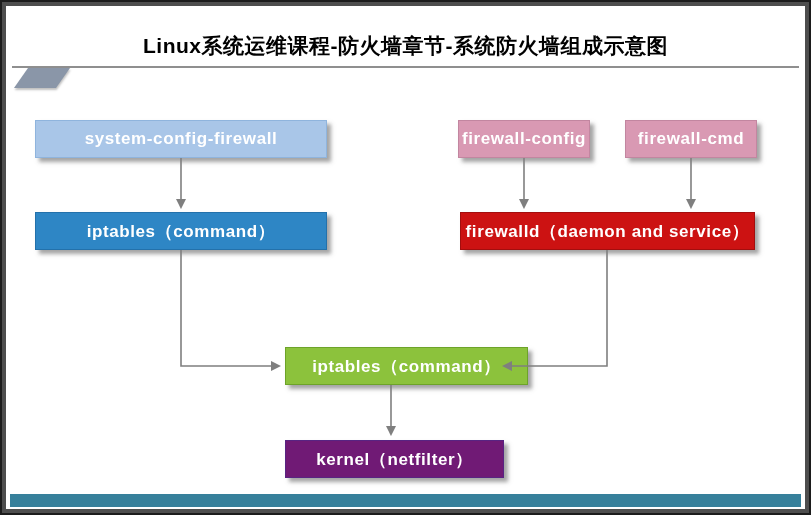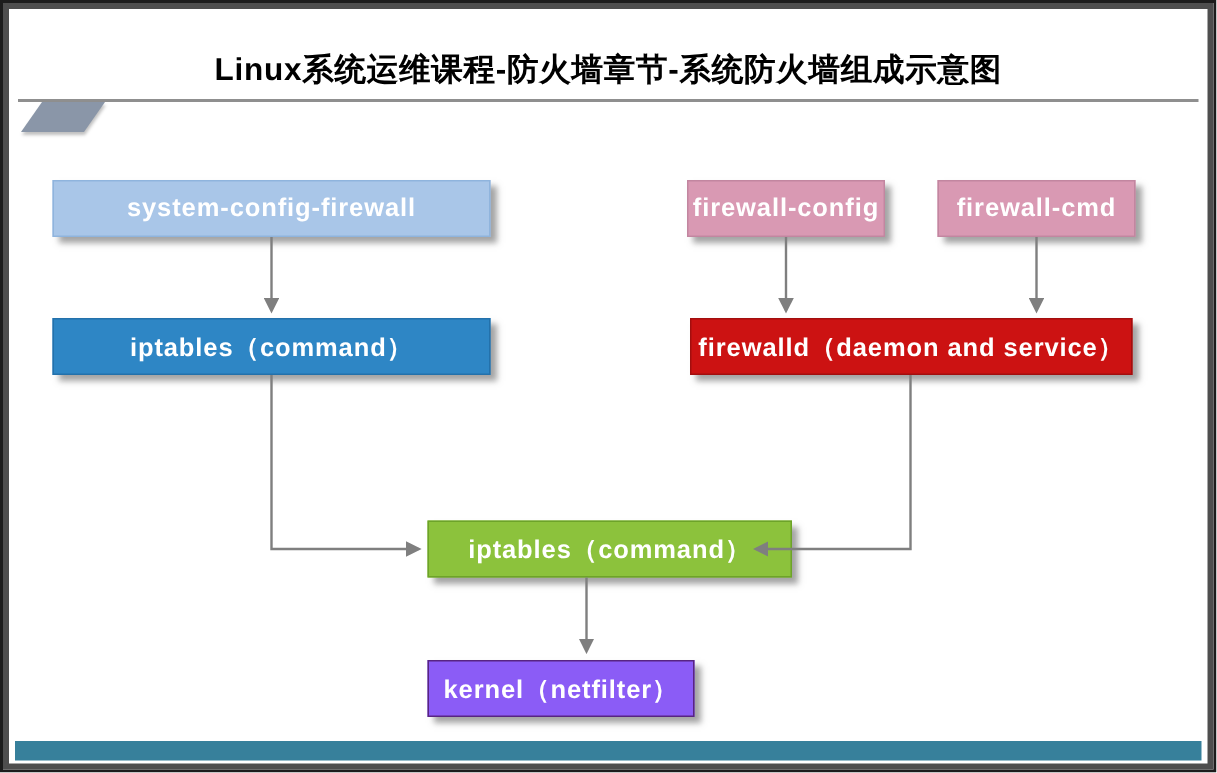--- a/index.html
+++ b/index.html
@@ -75,21 +75,21 @@
     border: 1px solid transparent;
     box-shadow: 4px 4px 4px rgba(90,90,90,0.55);
     white-space: nowrap;
   }
   .n-scf { left: 35px;  top: 120px; width: 292px; height: 38px; background: #a9c6e8; border-color: #8fb4dd; }
   .n-fwc { left: 458px; top: 120px; width: 132px; height: 38px; background: #d999b3; border-color: #c286a0; }
   .n-cmd { left: 625px; top: 120px; width: 132px; height: 38px; background: #d999b3; border-color: #c286a0; text-align: right; }
   .n-ips { left: 35px;  top: 212px; width: 292px; height: 38px; background: #2e86c5; border-color: #2371ab; }
   .n-fwd { left: 460px; top: 212px; width: 295px; height: 38px; background: #cc1212; border-color: #a30e0e; }
   .n-ipc { left: 285px; top: 347px; width: 243px; height: 38px; background: #8cc23c; border-color: #6da329; }
-  .n-krn { left: 285px; top: 440px; width: 178px; height: 38px; background: #8b5cf6; border-color: #582482; }
+  .n-krn { left: 285px; top: 440px; width: 219px; height: 38px; background: #701a75; border-color: #582482; }
 
   
   .connectors {
     position: absolute;
     left: 0; top: 0;
     width: 811px; height: 515px;
     pointer-events: none;
     z-index: 10;
   }
   .edge {

